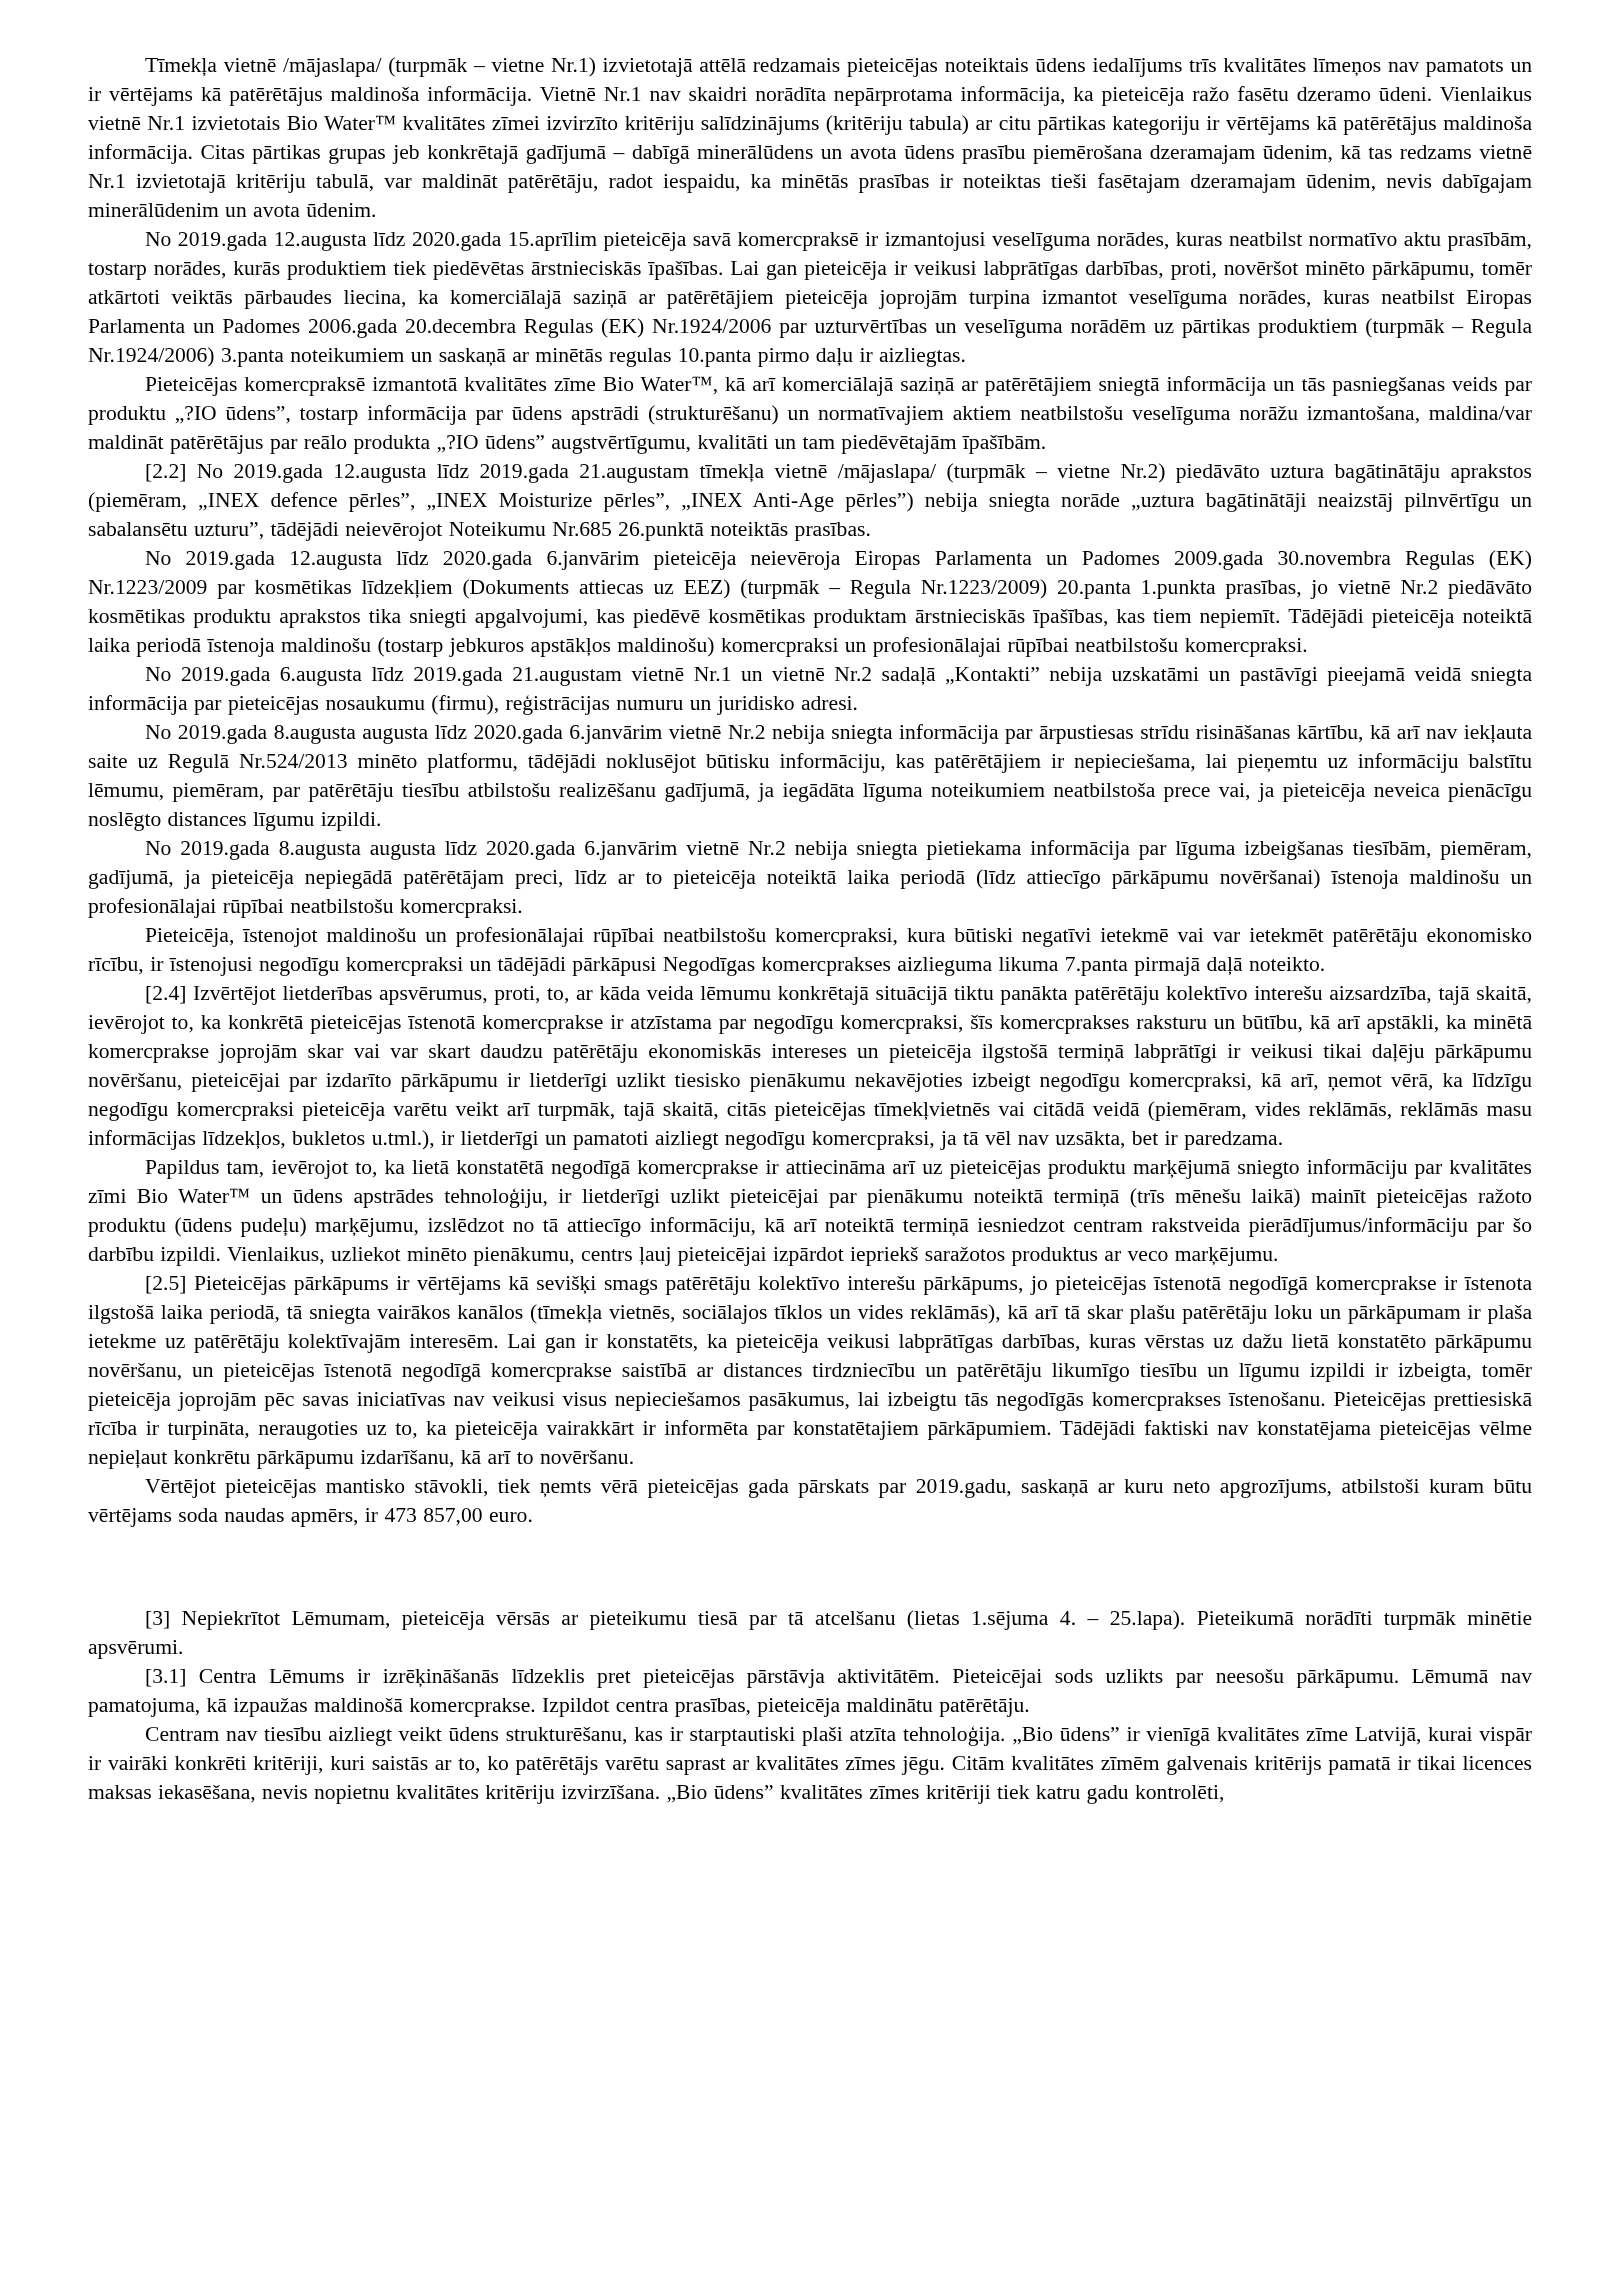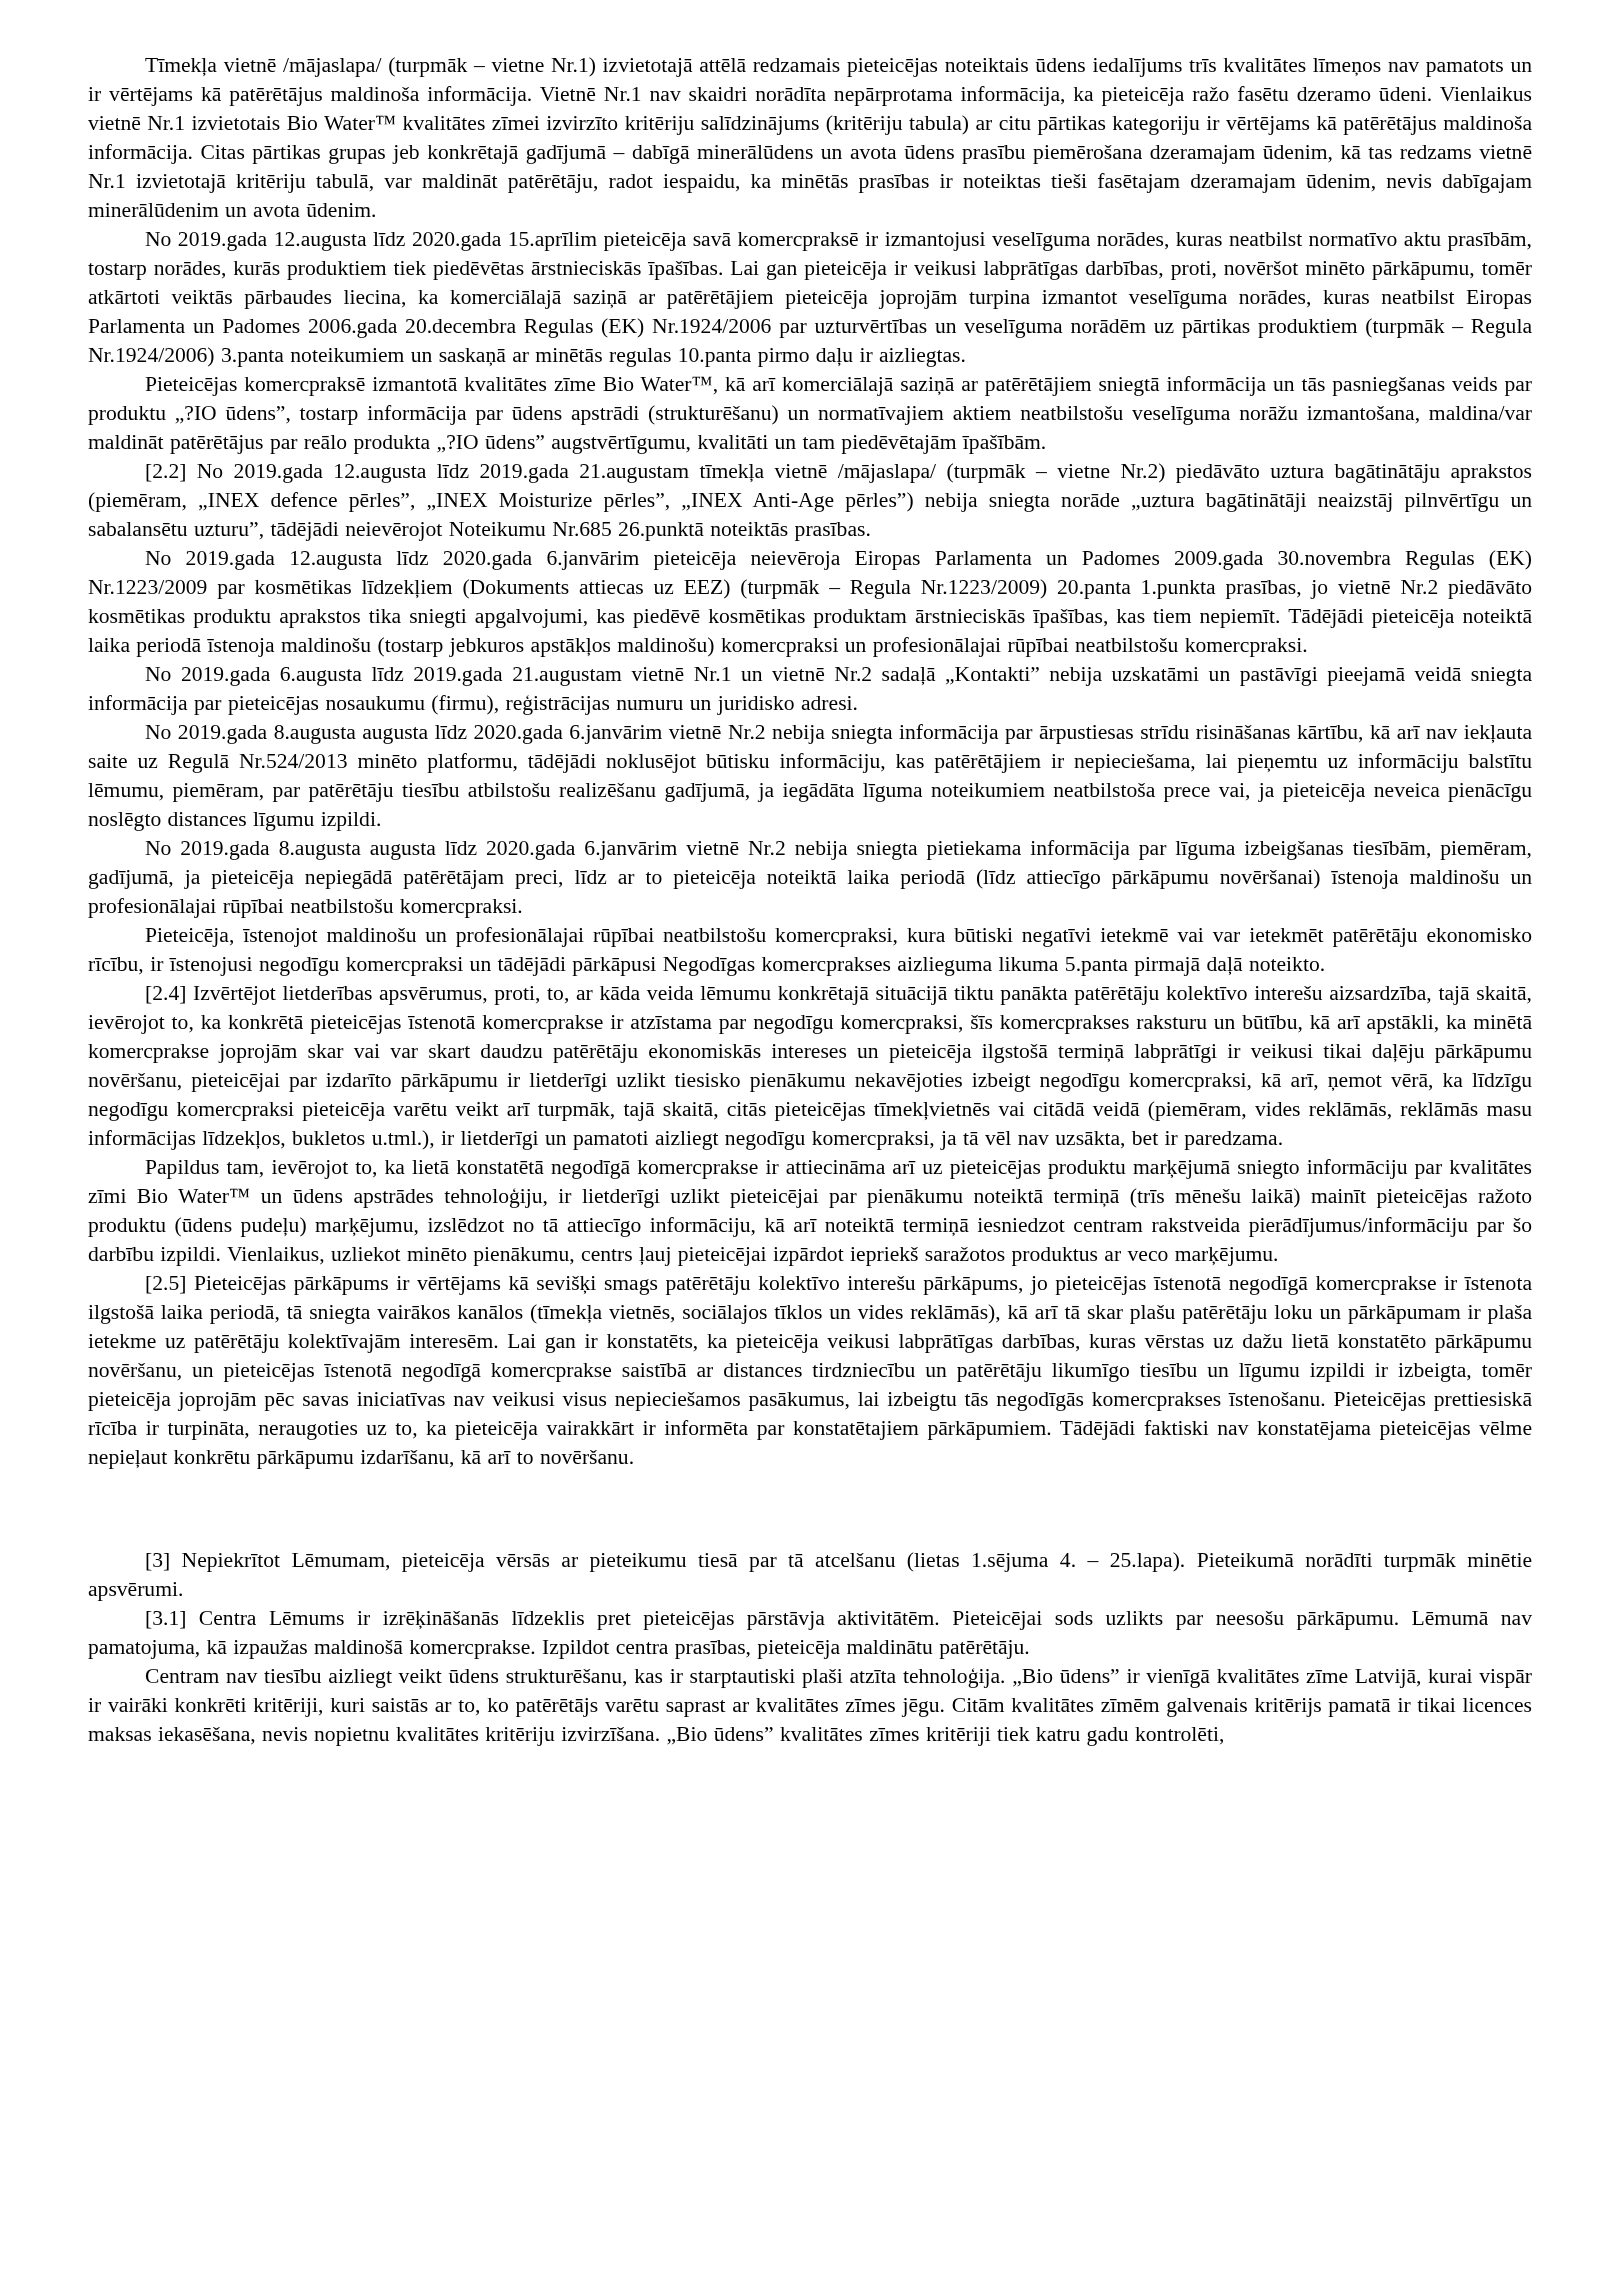--- a/index.html
+++ b/index.html
@@ -43,22 +43,23 @@
 <div class="page">
   <div class="content" id="doc-content">
       <p class="indent"><span>Tīmekļa vietnē </span><span class="seg-italic">/mājaslapa/</span><span> (turpmāk – vietne Nr.1) izvietotajā attēlā redzamais pieteicējas noteiktais ūdens iedalījums trīs kvalitātes līmeņos nav pamatots un ir vērtējams kā patērētājus maldinoša informācija. Vietnē Nr.1 nav skaidri norādīta nepārprotama informācija, ka pieteicēja ražo fasētu dzeramo ūdeni. Vienlaikus vietnē Nr.1 izvietotais </span><span class="seg-italic">Bio Water</span><span>™ kvalitātes zīmei izvirzīto kritēriju salīdzinājums (kritēriju tabula) ar citu pārtikas kategoriju ir vērtējams kā patērētājus maldinoša informācija. Citas pārtikas grupas jeb konkrētajā gadījumā – dabīgā minerālūdens un avota ūdens prasību piemērošana dzeramajam ūdenim, kā tas redzams vietnē Nr.1 izvietotajā kritēriju tabulā, var maldināt patērētāju, radot iespaidu, ka minētās prasības ir noteiktas tieši fasētajam dzeramajam ūdenim, nevis dabīgajam minerālūdenim un avota ūdenim.</span></p>
       <p class="indent"><span>No 2019.gada 12.augusta līdz 2020.gada 15.aprīlim pieteicēja savā komercpraksē ir izmantojusi veselīguma norādes, kuras neatbilst normatīvo aktu prasībām, tostarp norādes, kurās produktiem tiek piedēvētas ārstnieciskās īpašības. Lai gan pieteicēja ir veikusi labprātīgas darbības, proti, novēršot minēto pārkāpumu, tomēr atkārtoti veiktās pārbaudes liecina, ka komerciālajā saziņā ar patērētājiem pieteicēja joprojām turpina izmantot veselīguma norādes, kuras neatbilst Eiropas Parlamenta un Padomes 2006.gada 20.decembra Regulas (EK) Nr.1924/2006 par uzturvērtības un veselīguma norādēm uz pārtikas produktiem (turpmāk – Regula Nr.1924/2006) 3.panta noteikumiem un saskaņā ar minētās regulas 10.panta pirmo daļu ir aizliegtas.</span></p>
       <p class="indent"><span>Pieteicējas komercpraksē izmantotā kvalitātes zīme </span><span class="seg-italic">Bio Water</span><span>™, kā arī komerciālajā saziņā ar patērētājiem sniegtā informācija un tās pasniegšanas veids par produktu „?IO ūdens”, tostarp informācija par ūdens apstrādi (strukturēšanu) un normatīvajiem aktiem neatbilstošu veselīguma norāžu izmantošana, maldina/var maldināt patērētājus par reālo produkta „?IO ūdens” augstvērtīgumu, kvalitāti un tam piedēvētajām īpašībām.</span></p>
       <p class="indent"><span>[2.2] No 2019.gada 12.augusta līdz 2019.gada 21.augustam tīmekļa vietnē </span><span class="seg-italic">/mājaslapa/</span><span> (turpmāk – vietne Nr.2) piedāvāto uztura bagātinātāju aprakstos (piemēram, „INEX defence pērles”, „INEX Moisturize pērles”, „INEX Anti-Age pērles”) nebija sniegta norāde </span><span class="seg-italic">„uztura bagātinātāji neaizstāj pilnvērtīgu un sabalansētu uzturu”</span><span>, tādējādi neievērojot Noteikumu Nr.685 26.punktā noteiktās prasības.</span></p>
       <p class="indent"><span>No 2019.gada 12.augusta līdz 2020.gada 6.janvārim pieteicēja neievēroja Eiropas Parlamenta un Padomes 2009.gada 30.novembra Regulas (EK) Nr.1223/2009 par kosmētikas līdzekļiem (Dokuments attiecas uz EEZ) (turpmāk – Regula Nr.1223/2009)  20.panta 1.punkta prasības, jo vietnē Nr.2 piedāvāto kosmētikas produktu aprakstos tika sniegti apgalvojumi, kas piedēvē kosmētikas produktam ārstnieciskās īpašības, kas tiem nepiemīt. Tādējādi pieteicēja noteiktā laika periodā īstenoja maldinošu (tostarp jebkuros apstākļos maldinošu) komercpraksi un profesionālajai rūpībai neatbilstošu komercpraksi.</span></p>
       <p class="indent"><span>No 2019.gada 6.augusta līdz 2019.gada 21.augustam vietnē Nr.1 un vietnē Nr.2 sadaļā „Kontakti” nebija uzskatāmi un pastāvīgi pieejamā veidā sniegta informācija par pieteicējas nosaukumu (firmu), reģistrācijas numuru un juridisko adresi.</span></p>
       <p class="indent"><span>No 2019.gada 8.augusta augusta līdz 2020.gada 6.janvārim vietnē Nr.2 nebija sniegta informācija par ārpustiesas strīdu risināšanas kārtību, kā arī nav iekļauta saite uz Regulā Nr.524/2013 minēto platformu, tādējādi noklusējot būtisku informāciju, kas patērētājiem ir nepieciešama, lai pieņemtu uz informāciju balstītu lēmumu, piemēram, par patērētāju tiesību atbilstošu realizēšanu gadījumā, ja iegādāta līguma noteikumiem neatbilstoša prece vai, ja pieteicēja neveica pienācīgu noslēgto distances līgumu izpildi.</span></p>
       <p class="indent"><span>No 2019.gada 8.augusta augusta līdz 2020.gada 6.janvārim vietnē Nr.2 nebija sniegta pietiekama informācija par līguma izbeigšanas tiesībām, piemēram, gadījumā, ja pieteicēja nepiegādā patērētājam preci, līdz ar to pieteicēja noteiktā laika periodā (līdz attiecīgo pārkāpumu novēršanai) īstenoja maldinošu un profesionālajai rūpībai neatbilstošu komercpraksi.</span></p>
-      <p class="indent"><span>Pieteicēja, īstenojot maldinošu un profesionālajai rūpībai neatbilstošu komercpraksi, kura būtiski negatīvi ietekmē vai var ietekmēt patērētāju ekonomisko rīcību, ir īstenojusi negodīgu komercpraksi un tādējādi pārkāpusi Negodīgas komercprakses aizlieguma likuma 5.panta pirmajā daļā noteikto.</span></p>
+      <p class="indent"><span>Pieteicēja, īstenojot maldinošu un profesionālajai rūpībai neatbilstošu komercpraksi, kura būtiski negatīvi ietekmē vai var ietekmēt patērētāju ekonomisko rīcību, ir īstenojusi negodīgu komercpraksi un tādējādi pārkāpusi Negodīgas komercprakses aizlieguma likuma 7.panta pirmajā daļā noteikto.</span></p>
       <p class="indent"><span>[2.4] Izvērtējot lietderības apsvērumus, proti, to, ar kāda veida lēmumu konkrētajā situācijā tiktu panākta patērētāju kolektīvo interešu aizsardzība, tajā skaitā, ievērojot to, ka konkrētā pieteicējas īstenotā komercprakse ir atzīstama par negodīgu komercpraksi, šīs komercprakses raksturu un būtību, kā arī apstākli, ka minētā komercprakse joprojām skar vai var skart daudzu patērētāju ekonomiskās intereses un pieteicēja ilgstošā termiņā labprātīgi ir veikusi tikai daļēju pārkāpumu novēršanu, pieteicējai par izdarīto pārkāpumu ir lietderīgi uzlikt tiesisko pienākumu nekavējoties izbeigt negodīgu komercpraksi, kā arī, ņemot vērā, ka līdzīgu negodīgu komercpraksi pieteicēja varētu veikt arī turpmāk, tajā skaitā, citās pieteicējas tīmekļvietnēs vai citādā veidā (piemēram, vides reklāmās, reklāmās masu informācijas līdzekļos, bukletos u.tml.), ir lietderīgi un pamatoti aizliegt negodīgu komercpraksi, ja tā vēl nav uzsākta, bet ir paredzama.</span></p>
       <p class="indent"><span>Papildus tam, ievērojot to, ka lietā konstatētā negodīgā komercprakse ir attiecināma arī uz pieteicējas produktu marķējumā sniegto informāciju par kvalitātes zīmi </span><span class="seg-italic">Bio Water</span><span>™ un ūdens apstrādes tehnoloģiju, ir lietderīgi uzlikt pieteicējai par pienākumu noteiktā termiņā (trīs mēnešu laikā) mainīt pieteicējas ražoto produktu (ūdens pudeļu) marķējumu, izslēdzot no tā attiecīgo informāciju, kā arī noteiktā termiņā iesniedzot centram rakstveida pierādījumus/informāciju par šo darbību izpildi. Vienlaikus, uzliekot minēto pienākumu, centrs ļauj pieteicējai izpārdot iepriekš saražotos produktus ar veco marķējumu.</span></p>
       <p class="indent"><span>[2.5] Pieteicējas pārkāpums ir vērtējams kā sevišķi smags patērētāju kolektīvo interešu pārkāpums, jo pieteicējas īstenotā negodīgā komercprakse ir īstenota ilgstošā laika periodā, tā sniegta vairākos kanālos (tīmekļa vietnēs, sociālajos tīklos un vides reklāmās), kā arī tā skar plašu patērētāju loku un pārkāpumam ir plaša ietekme uz patērētāju kolektīvajām interesēm. Lai gan ir konstatēts, ka pieteicēja veikusi labprātīgas darbības, kuras vērstas uz dažu lietā konstatēto pārkāpumu novēršanu, un pieteicējas īstenotā negodīgā komercprakse saistībā ar distances tirdzniecību un patērētāju likumīgo tiesību un līgumu izpildi ir izbeigta, tomēr pieteicēja joprojām pēc savas iniciatīvas nav veikusi visus nepieciešamos pasākumus, lai izbeigtu tās negodīgās komercprakses īstenošanu. Pieteicējas prettiesiskā rīcība ir turpināta, neraugoties uz to, ka pieteicēja vairakkārt ir informēta par konstatētajiem pārkāpumiem. Tādējādi faktiski nav konstatējama pieteicējas vēlme nepieļaut konkrētu pārkāpumu izdarīšanu, kā arī to novēršanu.</span></p>
+      <p class="indent"><span>Vērtējot pieteicējas mantisko stāvokli, tiek ņemts vērā pieteicējas gada pārskats par 2019.gadu, saskaņā ar kuru neto apgrozījums, atbilstoši kuram būtu vērtējams soda naudas apmērs, ir 473 857,00 </span><span class="seg-italic">euro</span><span>.</span></p>
       <p class="indent gap"><span>[3] Nepiekrītot Lēmumam, pieteicēja vērsās ar pieteikumu tiesā par tā atcelšanu </span><span class="seg-italic">(lietas 1.sējuma 4. – 25.lapa)</span><span>. Pieteikumā norādīti turpmāk minētie apsvērumi.</span></p>
       <p class="indent"><span>[3.1] Centra Lēmums ir izrēķināšanās līdzeklis pret pieteicējas pārstāvja aktivitātēm. Pieteicējai sods uzlikts par neesošu pārkāpumu. Lēmumā nav pamatojuma, kā izpaužas maldinošā komercprakse. Izpildot centra prasības, pieteicēja maldinātu patērētāju.</span></p>
       <p class="indent"><span>Centram nav tiesību aizliegt veikt ūdens strukturēšanu, kas ir starptautiski plaši atzīta tehnoloģija. „Bio ūdens” ir vienīgā kvalitātes zīme Latvijā, kurai vispār ir vairāki konkrēti kritēriji, kuri saistās ar to, ko patērētājs varētu saprast ar kvalitātes zīmes jēgu. Citām kvalitātes zīmēm galvenais kritērijs pamatā ir tikai licences maksas iekasēšana, nevis nopietnu kvalitātes kritēriju izvirzīšana. „Bio ūdens” kvalitātes zīmes kritēriji tiek katru gadu kontrolēti,</span></p>
     </div>
 </div>
 
 
 </body></html>

